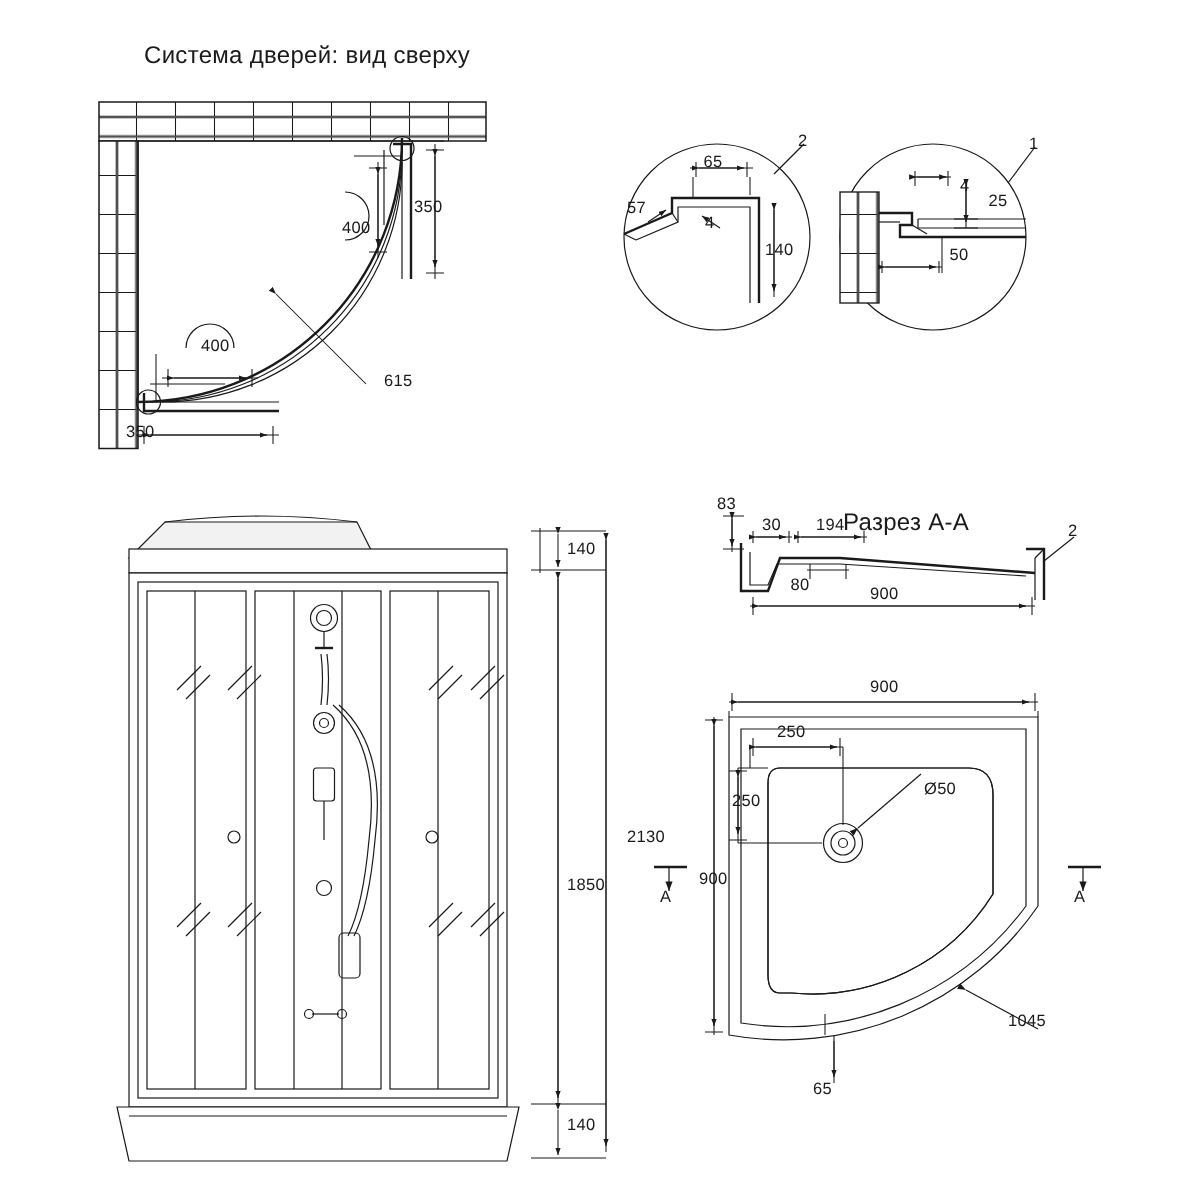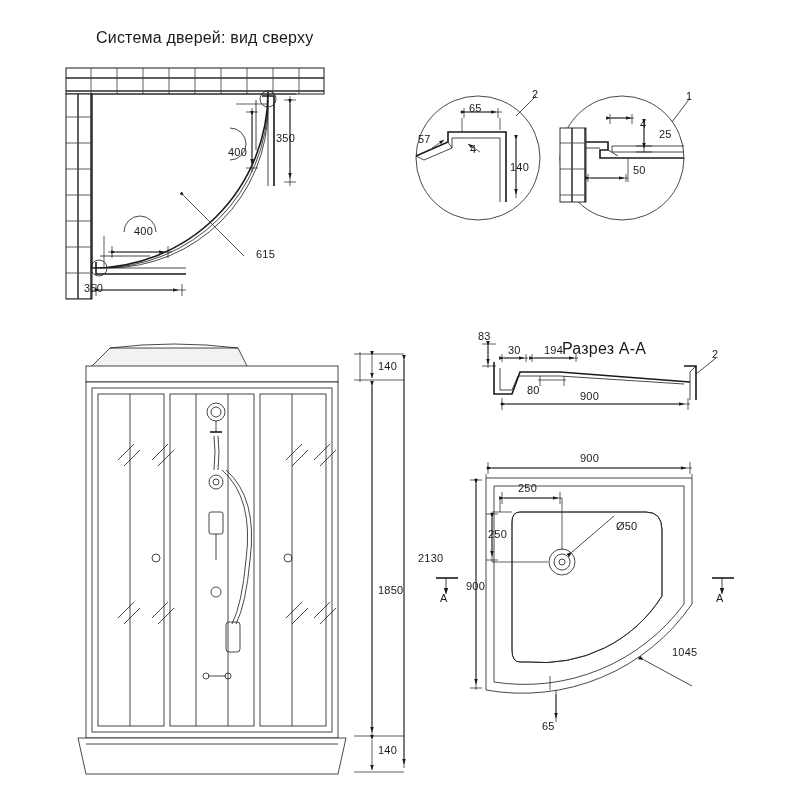--- a/index.html
+++ b/index.html
@@ -328,16 +328,16 @@
   <div class="lbl" style="left:378px; top:360px;">140</div>
   <div class="lbl" style="left:378px; top:584px;">1850</div>
   <div class="lbl" style="left:418px; top:552px;">2130</div>
   <div class="lbl" style="left:378px; top:744px;">140</div>
 
   <div class="lbl" style="left:580px; top:452px;">900</div>
   <div class="lbl" style="left:518px; top:482px;">250</div>
   <div class="lbl" style="left:488px; top:528px;">250</div>
   <div class="lbl" style="left:466px; top:580px;">900</div>
   <div class="lbl" style="left:616px; top:520px;">Ø50</div>
-  <div class="lbl" style="left:672px; top:646px;text-align:right;">1045</div>
+  <div class="lbl" style="left:672px; top:675px;text-align:right;">1045</div>
   <div class="lbl" style="left:542px; top:720px;">65</div>
 
 </div>
 
 </body></html>

